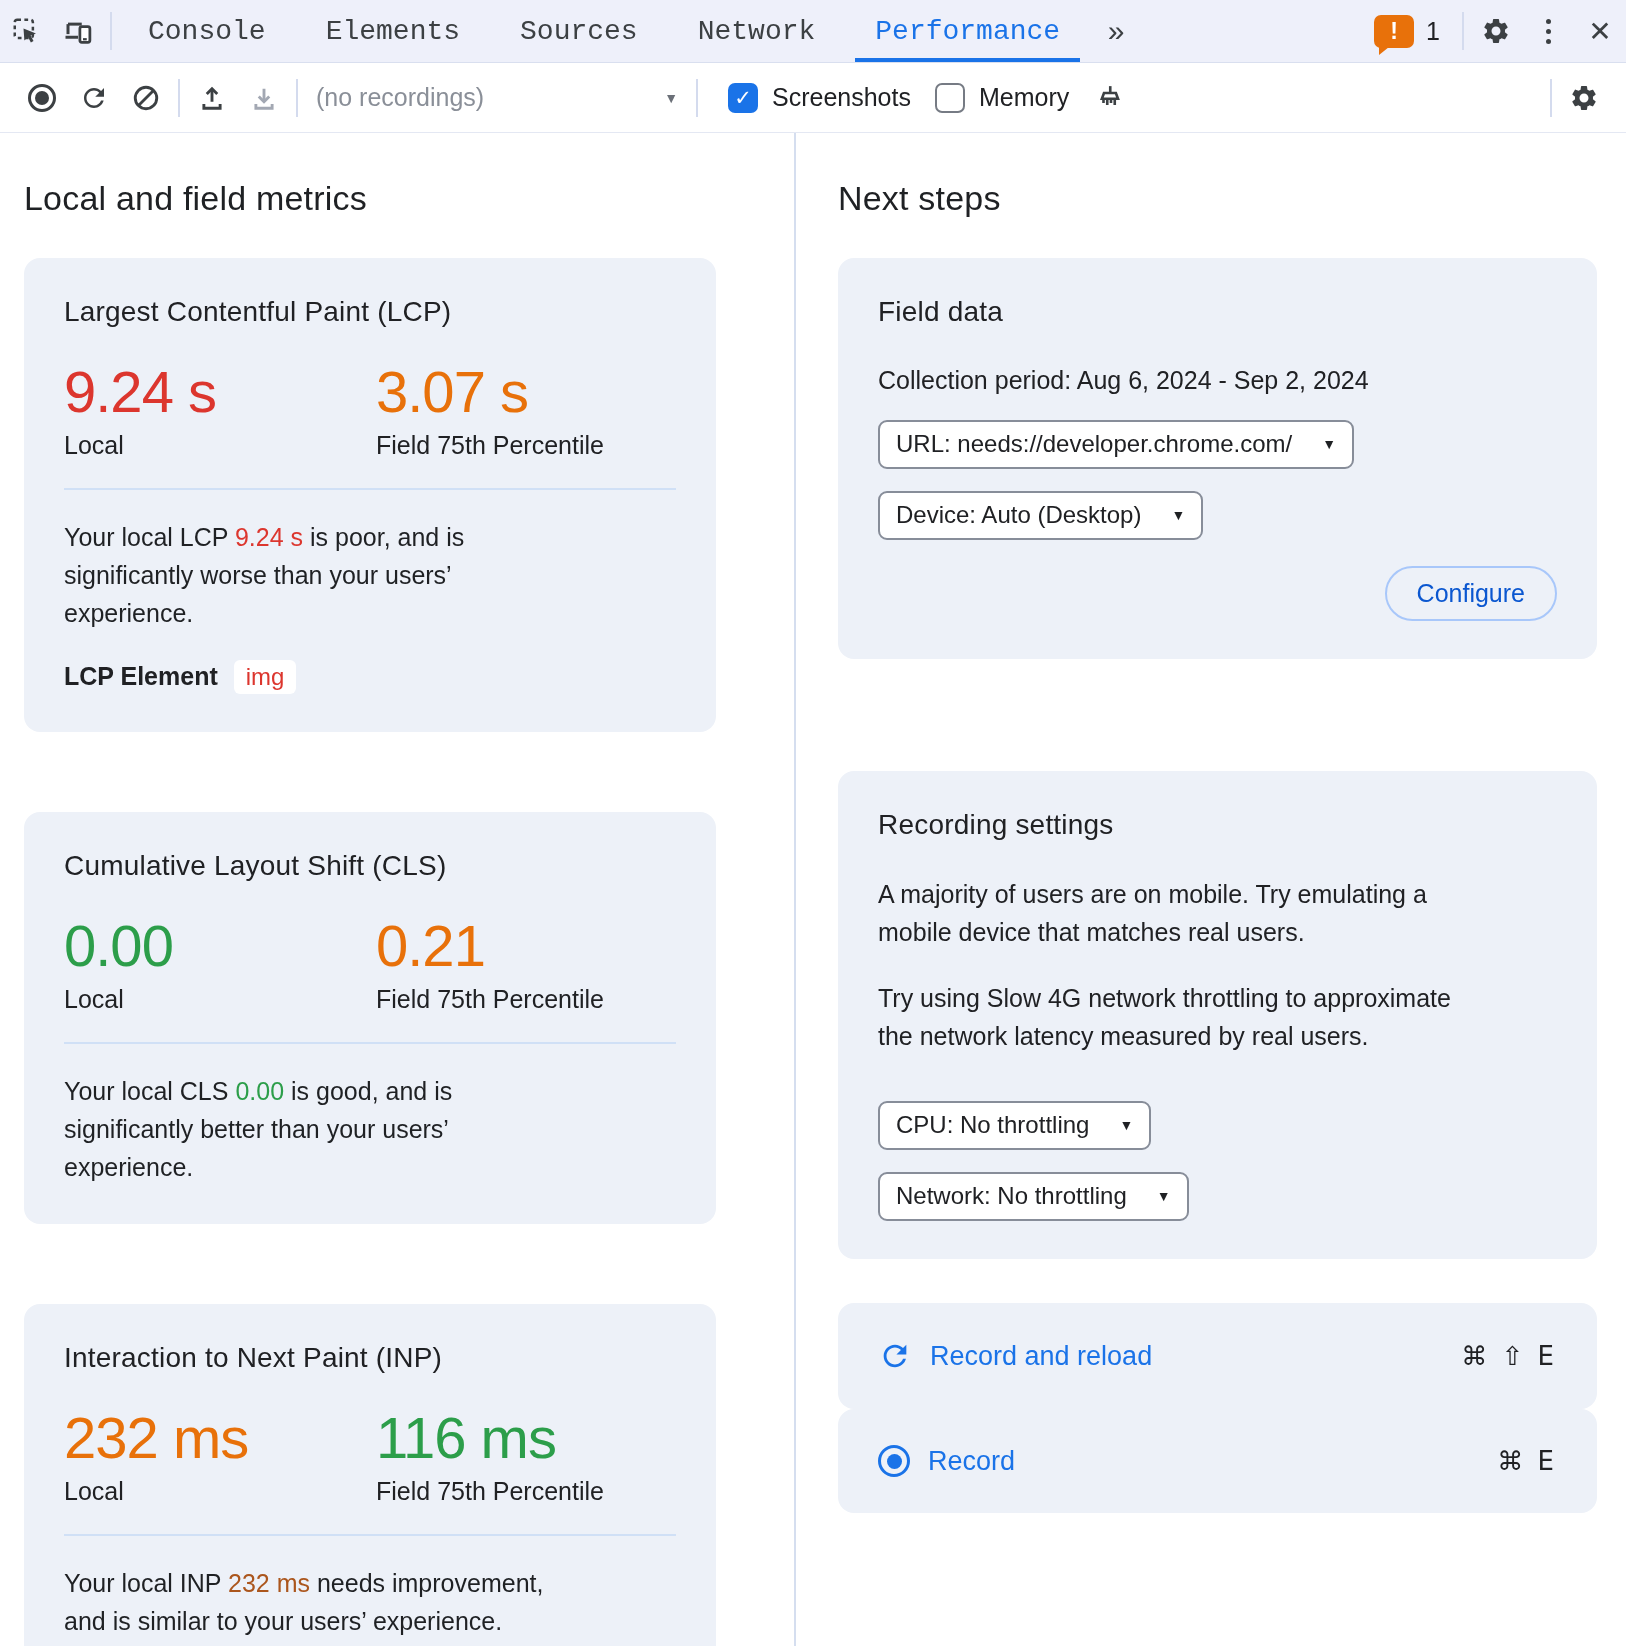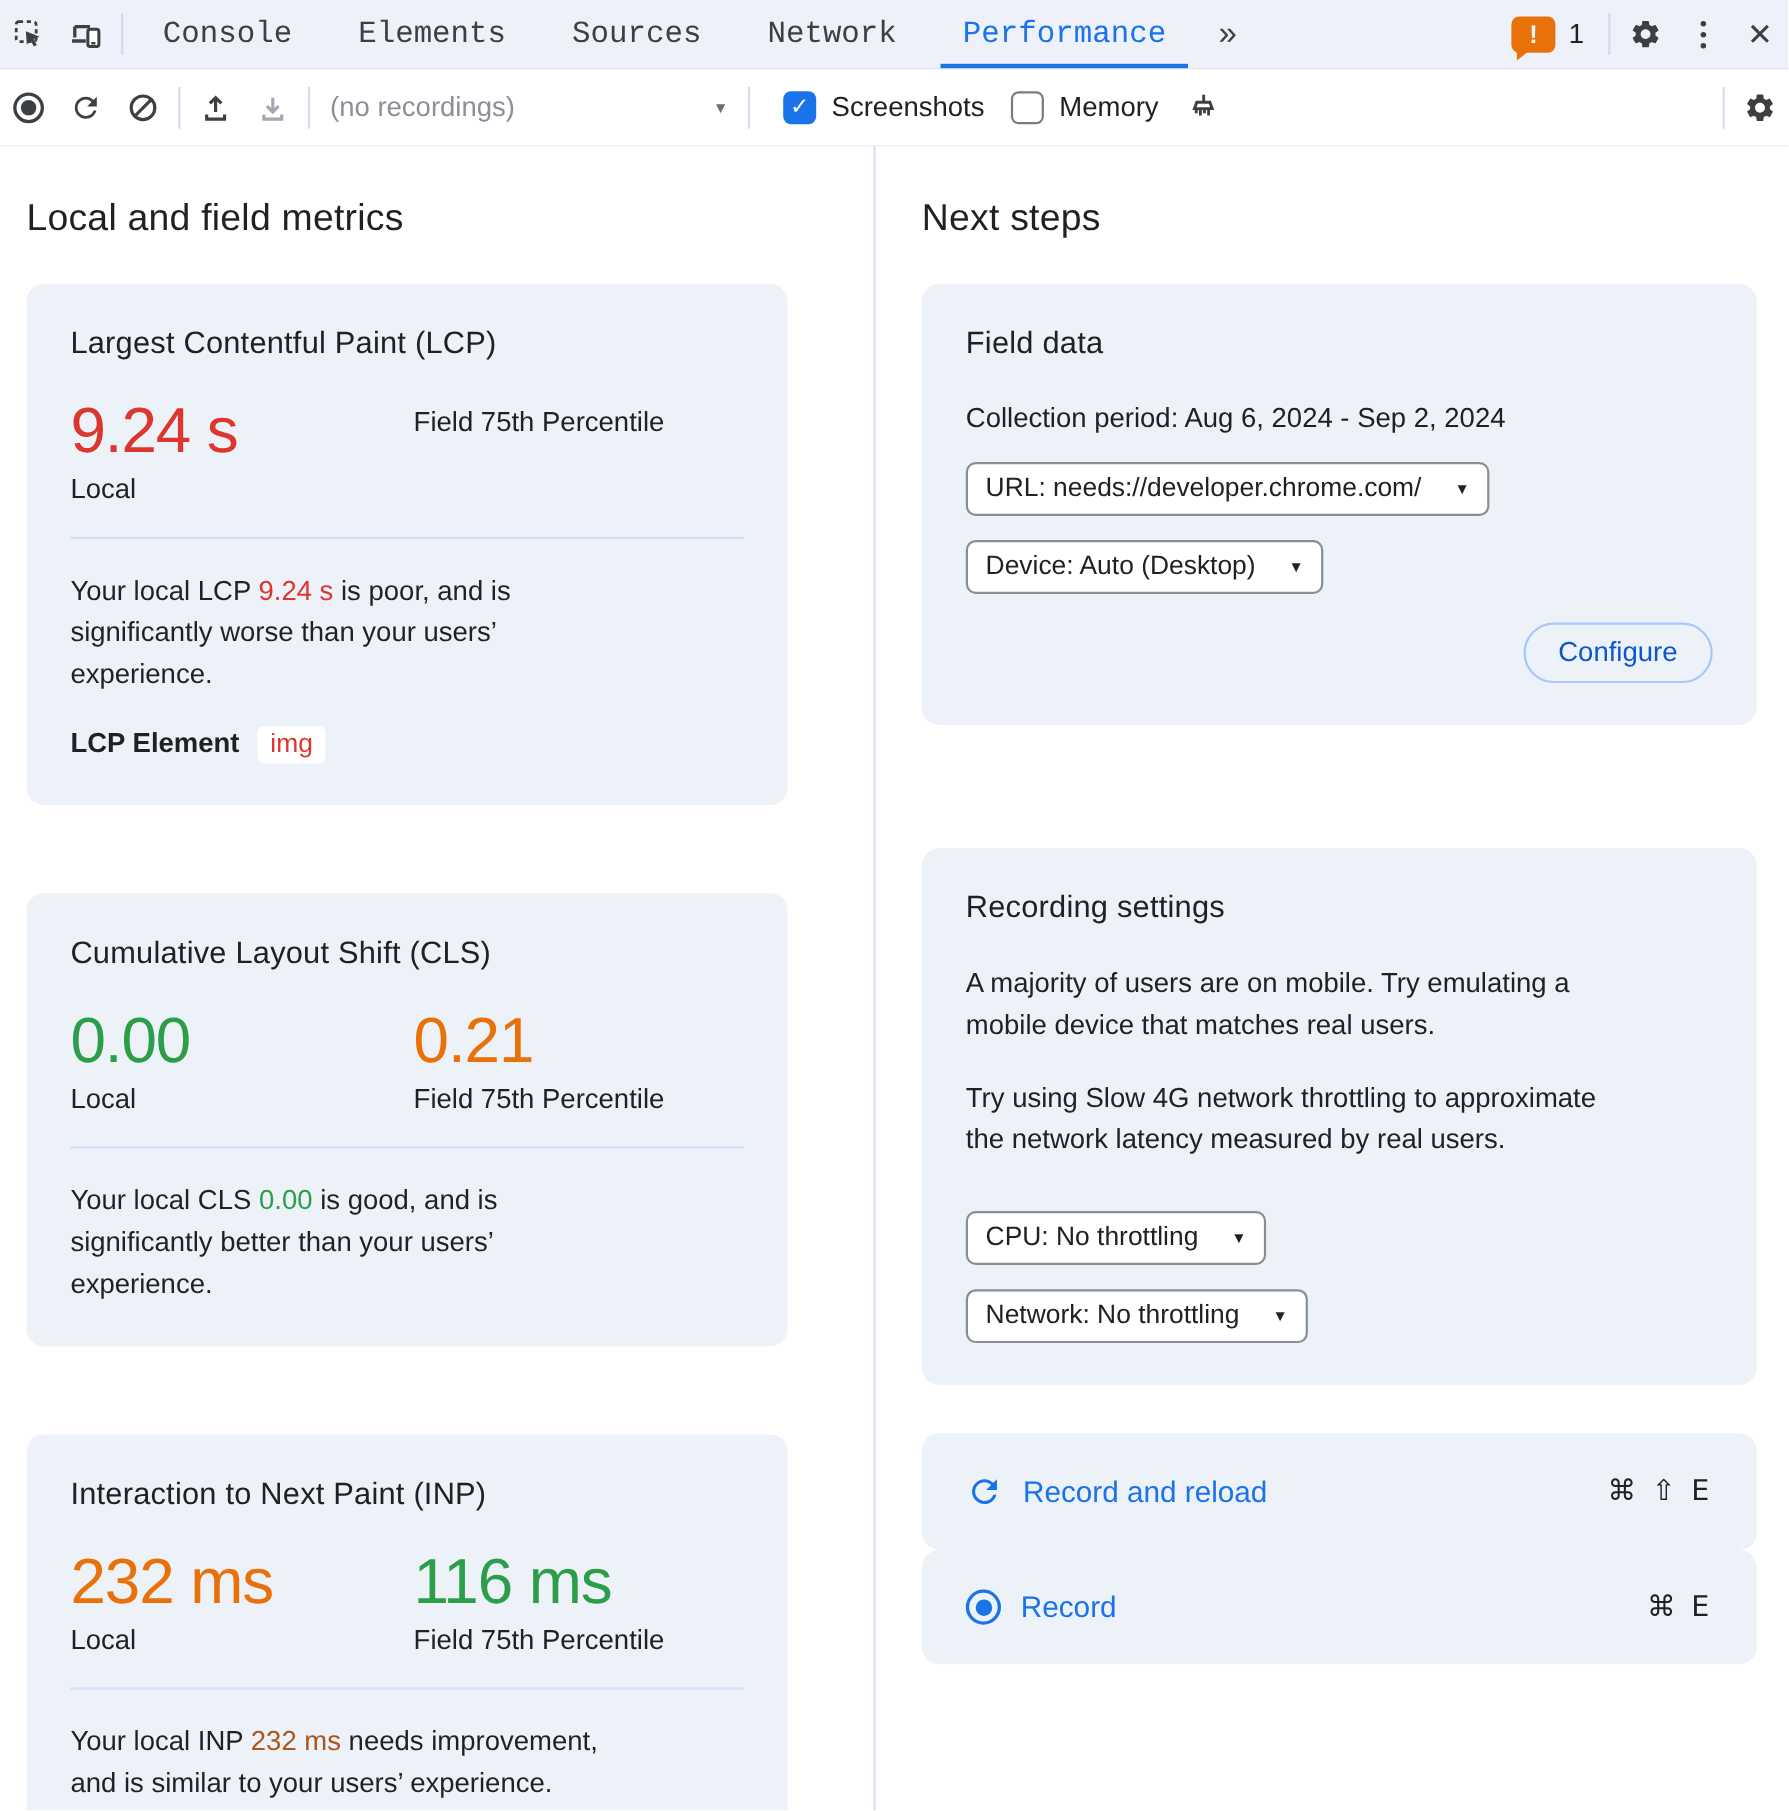--- a/index.html
+++ b/index.html
@@ -28,21 +28,21 @@
     color:#fff;font-weight:bold;font-size:23px;display:flex;align-items:center;justify-content:center}
   .warn-badge::after{content:"";position:absolute;left:5px;bottom:-7px;
     border-left:10px solid var(--orange);border-bottom:8px solid transparent}
   .issues-count{font-size:25px;color:var(--ink)}
   .kebab{display:flex;flex-direction:column;gap:5px;align-items:center}
   .kebab i{width:5px;height:5px;border-radius:50%;background:#3c4043}
   .close-x{font-size:28px}
 
   
   .perf-toolbar{height:70px;background:#fff;border-bottom:1px solid #e4e8f3;display:flex;
-    align-items:center;padding:0 0;flex:0 0 auto}
+    align-items:center;padding:0 16px;flex:0 0 auto}
   .tool-btn{background:none;border:none;color:#3c4043;width:52px;height:52px;display:flex;
     align-items:center;justify-content:center;cursor:pointer}
   .tool-btn.disabled{color:#a3a8b3}
   .rec-dot{width:28px;height:28px;border:3.5px solid #3c4043;border-radius:50%;
     display:flex;align-items:center;justify-content:center}
   .rec-dot i{width:14px;height:14px;border-radius:50%;background:#3c4043}
   .recordings-select{width:386px;display:flex;align-items:center;justify-content:space-between;
     padding:0 12px;cursor:pointer}
   .recordings-select .ph{font-size:25px;color:#8a8f98}
   .tri{font-size:14px;color:#6b7078}
@@ -248,20 +248,21 @@
       <h1 class="section-title">Local and field metrics</h1>
 
       <article class="card metric-card">
         <h2>Largest Contentful Paint (LCP)</h2>
         <div class="metrics-row">
           <div>
             <div class="metric-value" data-color="red">9.24 s</div>
             <div class="metric-label">Local</div>
           </div>
           <div>
+            <div class="metric-value" data-color="orange">3.07 s</div>
             <div class="metric-label">Field 75th Percentile</div>
           </div>
         </div>
         <div class="card-divider"></div>
         <p class="card-desc"><span>Your local LCP </span><span class="desc-value" data-color="red">9.24 s</span><span> is poor, and is significantly worse than your users’ experience.</span></p>
         <div class="lcp-el-row">
           <span class="lcp-el-label">LCP Element</span>
           <span class="code-chip">img</span>
         </div>
       </article>

